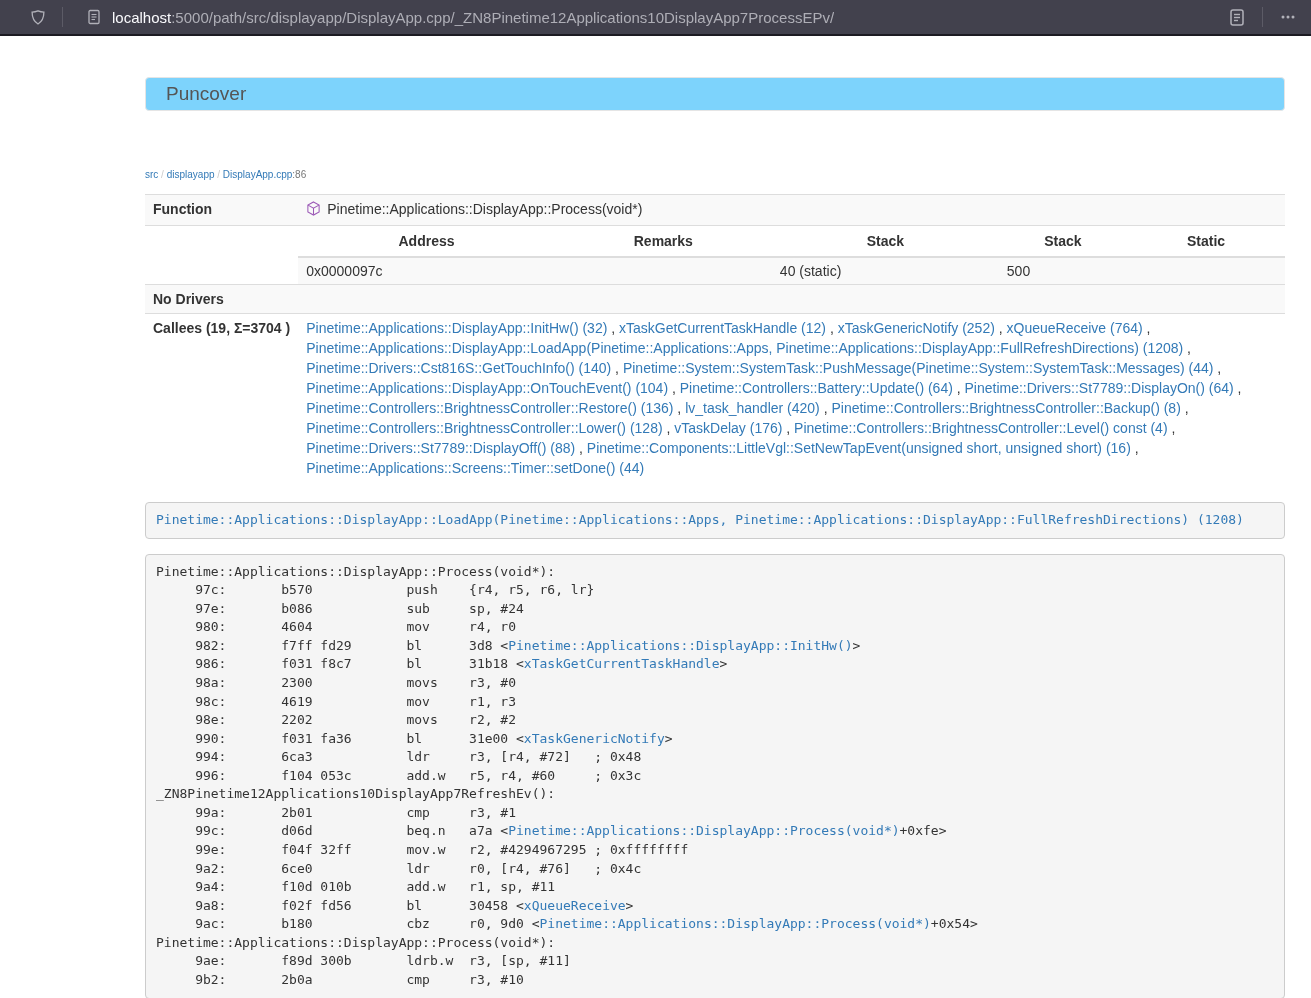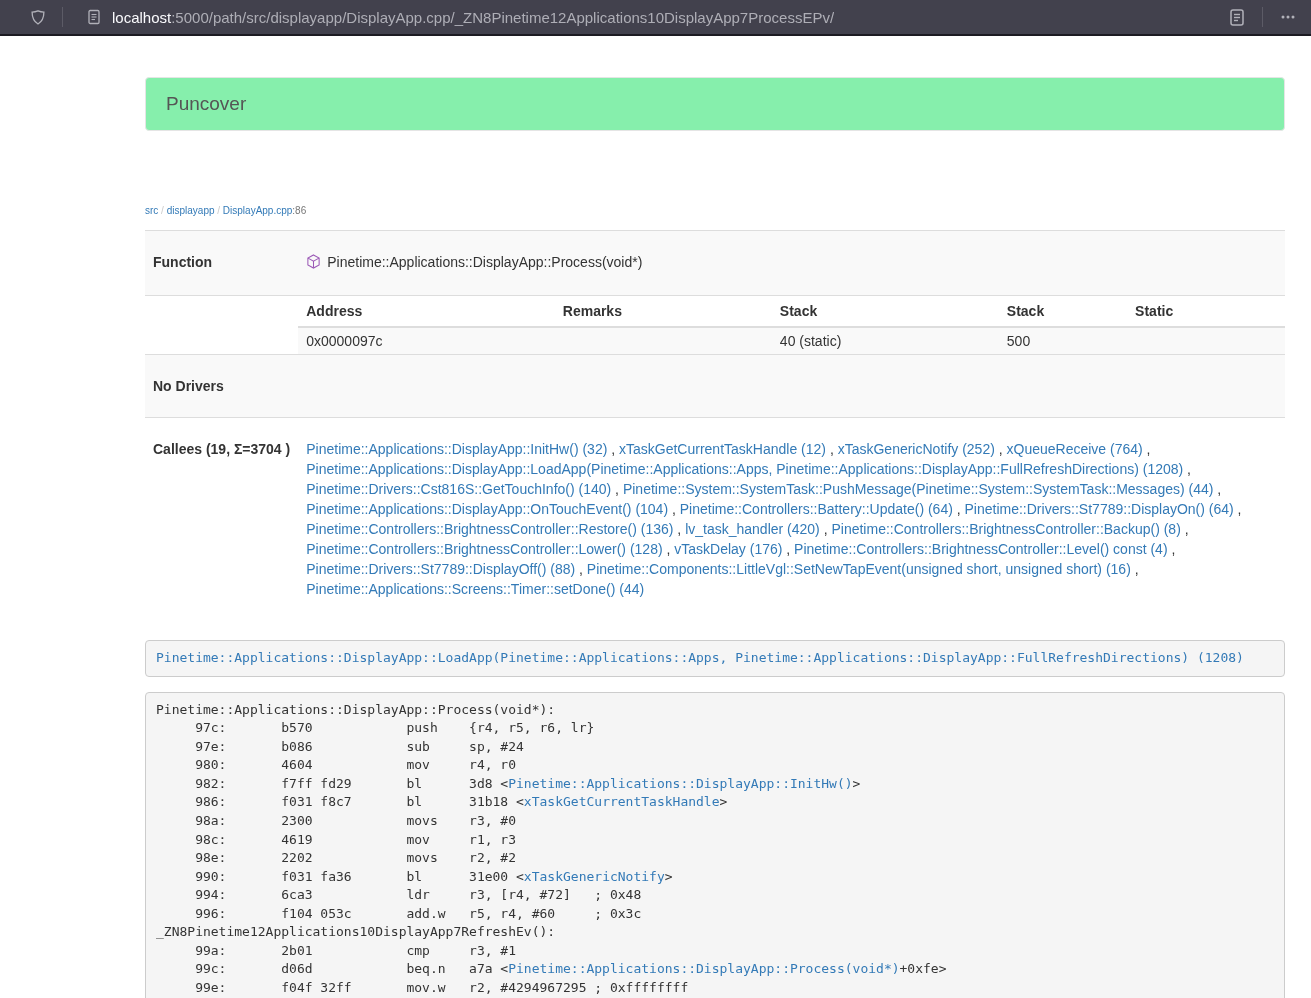--- a/index.html
+++ b/index.html
@@ -14,39 +14,39 @@
   .urlbar { display: flex; align-items: center; flex: 1 1 auto; min-width: 0; }
   .urlbar .tb-icon { margin: 0 11px 0 8px; }
   .url-text { font-size: 15px; white-space: nowrap; overflow: hidden; }
   .url-host { color: #fbfbfe; }
   .url-rest { color: #aeaeb6; }
   .tb-right { margin-left: auto; display: flex; align-items: center; }
   .dots { letter-spacing: 2px; }
 
   
   .container { margin-left: 145px; width: 1140px; }
-  .well { margin-top: 41px; margin-bottom: 70px; padding: 15px 20px;
-          background: #86efac; border: 1px solid #e5e5e5; border-radius: 4px; }
+  .well { margin-top: 41px; margin-bottom: 54px; padding: 5px 20px;
+          background: #7dd3fc; border: 1px solid #e5e5e5; border-radius: 4px; }
   .well h1 { font-size: 19px; font-weight: 400; color: #555; line-height: 22px; }
 
   .breadcrumb { font-size: 10px; line-height: 20px; margin-bottom: 9px; }
   .bc-sep { color: #ccc; }
   .bc-line { color: #777; }
 
   a { color: #337ab7; text-decoration: none; }
 
   table.outer { width: 100%; border-collapse: collapse; font-size: 14px; margin-bottom: 20px; }
-  table.outer > tbody > tr > td { border-top: 1px solid #ddd; padding: 21px 8px;
+  table.outer > tbody > tr > td { border-top: 1px solid #ddd; padding: 4px 8px;
                                   vertical-align: top; line-height: 20px; }
   td.label-cell { width: 150px; font-weight: bold; white-space: nowrap; }
   td.nested-cell { padding: 0 !important; }
   tr.stripe { background: #f9f9f9; }
 
   table.inner { width: 100%; border-collapse: collapse; font-size: 14px; }
-  table.inner th { padding: 5px 8px; text-align: left; font-weight: bold;
+  table.inner th { padding: 5px 8px; text-align: center; font-weight: bold;
                    border-bottom: 2px solid #ddd; line-height: 20px; margin-top: 28px; }
   table.inner td { padding: 3px 8px; line-height: 20px; }
   .col-address { width: 26%; } .col-remarks { width: 22%; }
   .col-stack { width: 23%; } .col-code { width: 13%; }
 
   .cube { display: inline-block; vertical-align: -2px; margin-right: 6px; }
 
   .codeblock { background: #f5f5f5; border: 1px solid #ccc; border-radius: 4px;
                padding: 8px 10px; margin-bottom: 15px; color: #333;
                font-family: "DejaVu Sans Mono", monospace; font-size: 13px;

